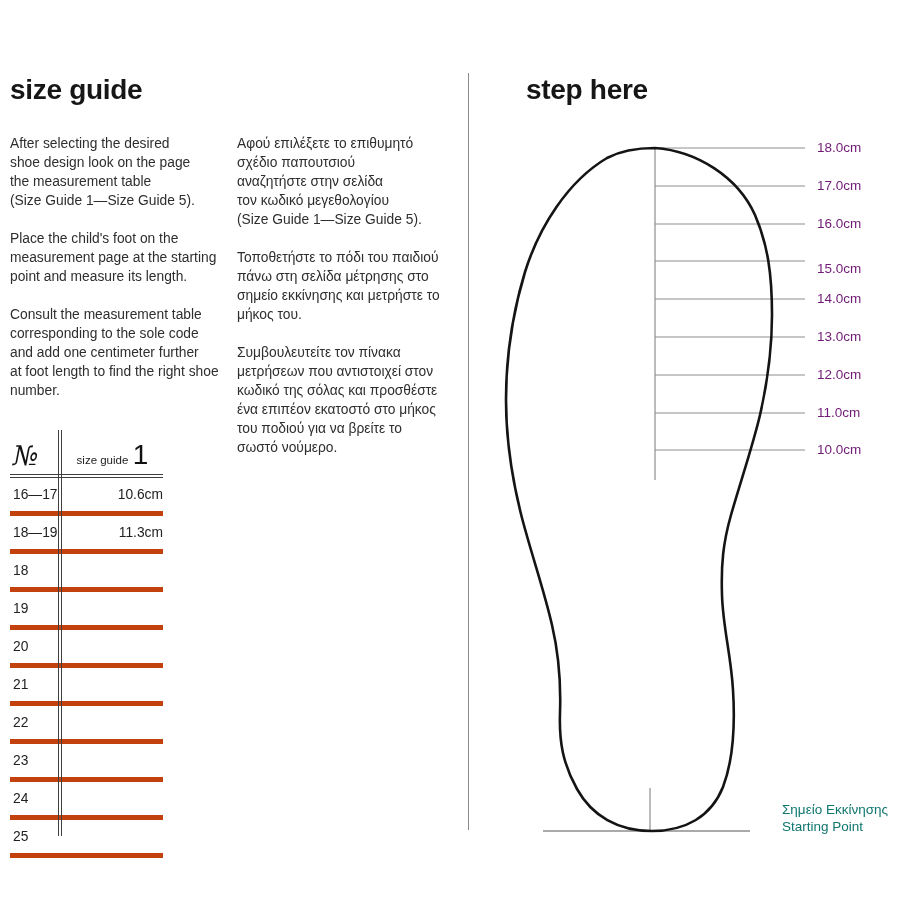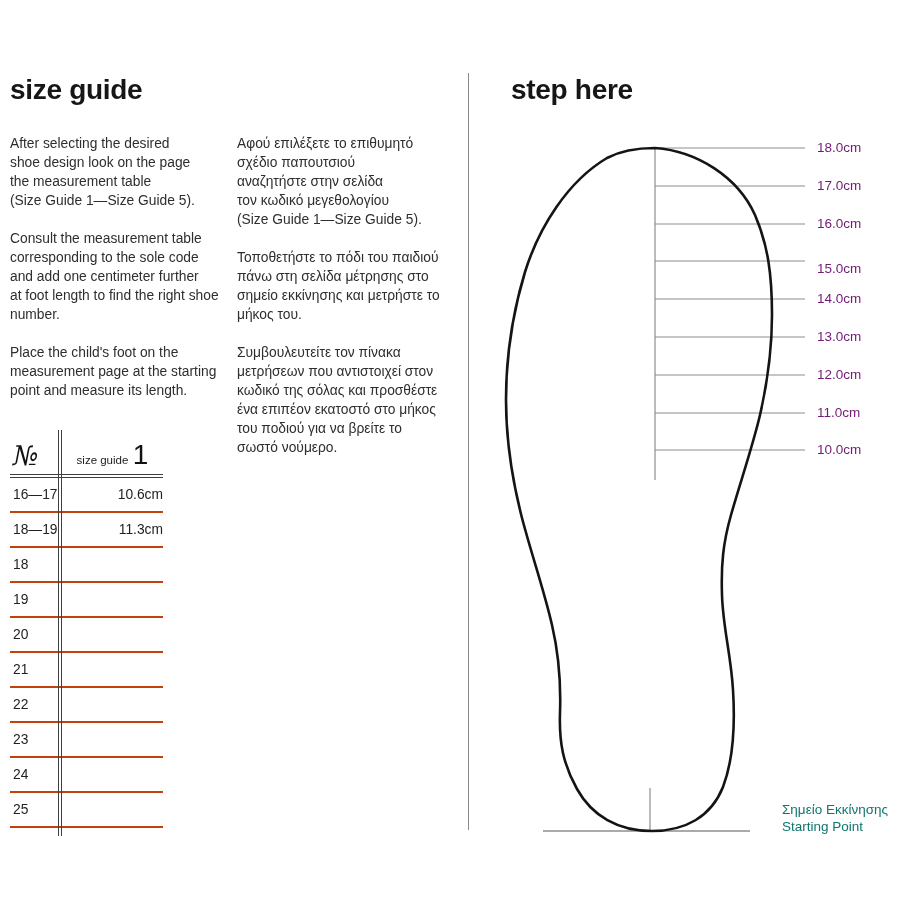--- a/index.html
+++ b/index.html
@@ -11,21 +11,21 @@
   .divider-v{position:absolute;left:468px;top:73px;width:1px;height:757px;background:#8a8a8a;}
 
   
   .stable{position:absolute;left:10px;top:430px;width:153px;}
   .t-head{display:flex;height:41px;align-items:flex-end;}
   .t-no{width:48px;font-family:"DejaVu Serif",serif;font-style:italic;font-size:27px;line-height:30px;padding-left:3px;color:#111;}
   .t-sg{flex:1;text-align:center;white-space:nowrap;}
   .t-sg .sm{font-size:11.5px;color:#222;}
   .t-sg .big{font-size:28px;font-weight:500;color:#111;letter-spacing:-1px;}
   .dbl-h{height:2px;border-top:1px solid #3f3f3f;border-bottom:1px solid #3f3f3f;margin-top:3px;}
-  .trow{display:flex;height:33px;align-items:center;border-bottom:2px solid #c2410c;font-size:13.8px;color:#222;}
+  .trow{display:flex;height:33px;align-items:center;border-bottom:5px solid #c2410c;font-size:13.8px;color:#222;}
   .trow.last{border-bottom:none;}
   .c-no{width:48px;padding-left:3px;}
   .c-val{flex:1;text-align:right;padding-left:39px;}
   .dbl-v{position:absolute;left:48px;top:0;width:2px;height:406px;border-left:1px solid #3f3f3f;border-right:1px solid #3f3f3f;}
 
   
   .diagram-svg{position:absolute;left:470px;top:120px;}
   .mark{position:absolute;left:817px;font-size:13.5px;line-height:18px;color:#701a75;white-space:nowrap;}
   .sp-label{position:absolute;left:782px;top:801px;font-size:13.5px;line-height:17px;color:#0f766e;white-space:nowrap;}
 </style>
@@ -36,28 +36,28 @@
 
   <div class="divider-v"></div>
 
   <div class="h1" style="left:10px;top:75px;">size guide</div>
 
   <div class="col" style="left:10px;width:222px;">
     <p>After selecting the desired
 shoe design look on the page
 the measurement table
 (Size Guide 1—Size Guide 5).</p>
+    <p>Place the child's foot on the
+measurement page at the starting
+point and measure its length.</p>
     <p>Consult the measurement table
 corresponding to the sole code
 and add one centimeter further
 at foot length to find the right shoe
 number.</p>
-    <p>Place the child's foot on the
-measurement page at the starting
-point and measure its length.</p>
   </div>
 
   <div class="col" style="left:237px;width:222px;">
     <p>Αφού επιλέξετε το επιθυμητό
 σχέδιο παπουτσιού
 αναζητήστε στην σελίδα
 τον κωδικό μεγεθολογίου
 (Size Guide 1—Size Guide 5).</p>
     <p>Τοποθετήστε το πόδι του παιδιού
 πάνω στη σελίδα μέτρησης στο
@@ -115,21 +115,21 @@
         <div class="c-val"></div>
       </div>
     <div class="trow">
         <div class="c-no">25</div>
         <div class="c-val"></div>
       </div>
 
     <div class="dbl-v"></div>
   </div>
 
-  <div class="h1" style="left:511px;top:75px;">step here</div>
+  <div class="h1" style="left:526px;top:75px;">step here</div>
 
   <svg class="diagram-svg" width="430" height="730" viewBox="470 120 430 730">
 
     <g stroke="#8e8e8e" stroke-width="1.2">
       <line x1="655" y1="148" x2="805" y2="148"></line>
       <line x1="655" y1="186" x2="805" y2="186"></line>
       <line x1="655" y1="224" x2="805" y2="224"></line>
       <line x1="655" y1="261" x2="805" y2="261"></line>
       <line x1="655" y1="299" x2="805" y2="299"></line>
       <line x1="655" y1="337" x2="805" y2="337"></line>

